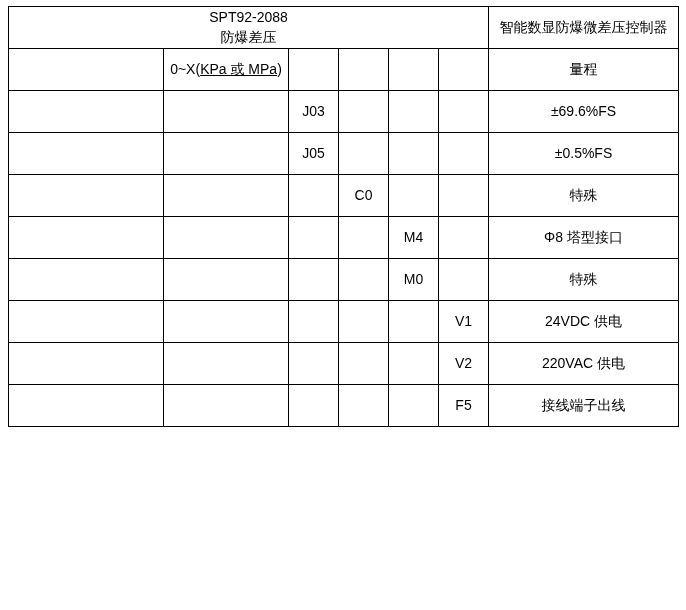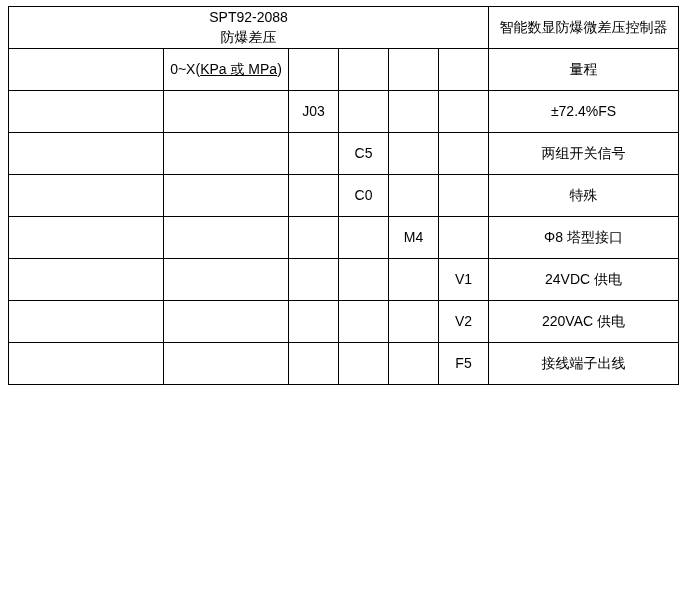--- a/index.html
+++ b/index.html
@@ -100,34 +100,34 @@
       <td class="desc-cell">量程</td>
     </tr>
 
     <tr>
       <td class="blank"></td>
       <td class="blank"></td>
       <td class="code-cell">J03</td>
       <td class="blank"></td>
       <td class="blank"></td>
       <td class="blank"></td>
-      <td class="desc-cell">±72.4%FS</td>
+      <td class="desc-cell">±69.6%FS</td>
     </tr>
-
-
 
     <tr>
       <td class="blank"></td>
       <td class="blank"></td>
-      <td class="blank"></td>
-      <td class="code-cell">C5</td>
+      <td class="code-cell">J05</td>
       <td class="blank"></td>
       <td class="blank"></td>
-      <td class="desc-cell">两组开关信号</td>
+      <td class="blank"></td>
+      <td class="desc-cell">±0.5%FS</td>
     </tr>
+
+
 
     <tr>
       <td class="blank"></td>
       <td class="blank"></td>
       <td class="blank"></td>
       <td class="code-cell">C0</td>
       <td class="blank"></td>
       <td class="blank"></td>
       <td class="desc-cell">特殊</td>
     </tr>
@@ -135,20 +135,29 @@
     <tr>
       <td class="blank"></td>
       <td class="blank"></td>
       <td class="blank"></td>
       <td class="blank"></td>
       <td class="code-cell">M4</td>
       <td class="blank"></td>
       <td class="desc-cell">Φ8 塔型接口</td>
     </tr>
 
+    <tr>
+      <td class="blank"></td>
+      <td class="blank"></td>
+      <td class="blank"></td>
+      <td class="blank"></td>
+      <td class="code-cell">M0</td>
+      <td class="blank"></td>
+      <td class="desc-cell">特殊</td>
+    </tr>
 
     <tr>
       <td class="blank"></td>
       <td class="blank"></td>
       <td class="blank"></td>
       <td class="blank"></td>
       <td class="blank"></td>
       <td class="code-cell">V1</td>
       <td class="desc-cell">24VDC 供电</td>
     </tr>

